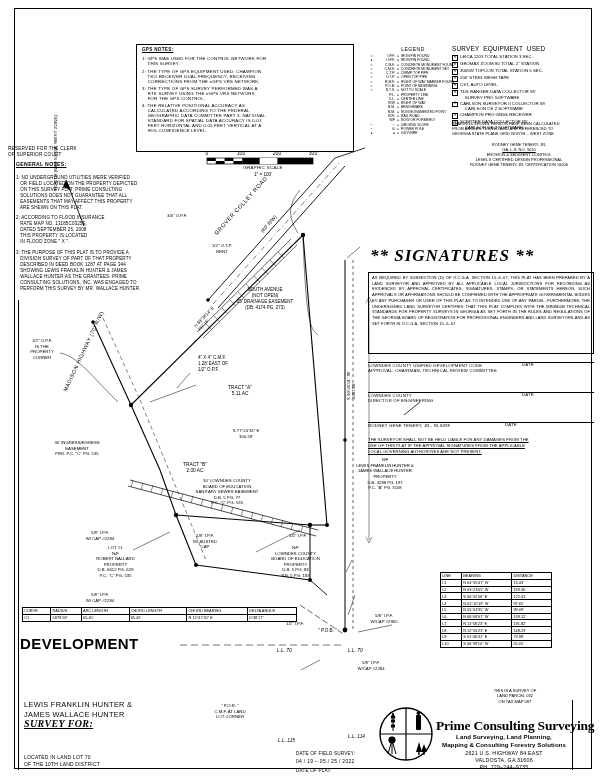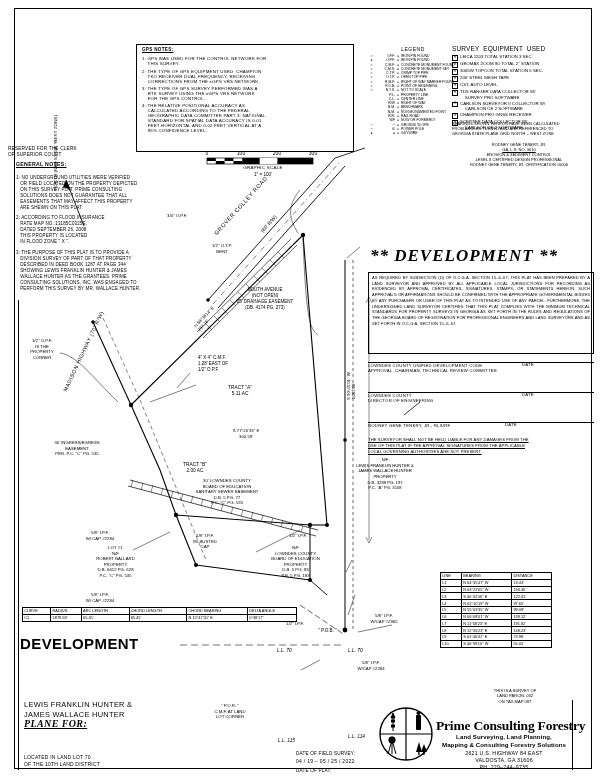--- a/index.html
+++ b/index.html
@@ -131,21 +131,21 @@
    SHOWING LEWIS FRANKLIN HUNTER &amp; JAMES
    WALLACE HUNTER AS THE GRANTEES. PRIME
    CONSULTING SOLUTIONS, INC. WAS ENGAGED TO
    PERFORM THIS SURVEY BY MR. WALLACE HUNTER.</div>
 
   <div class="abs" style="left:14px;top:140px;width:1px;height:470px;background:#000;"></div>
   <div class="abs" style="left:18px;top:300px;width:1px;height:400px;background:#000;"></div>
 
   <div class="t bold" style="left:20px;top:636px;font-size:15px;letter-spacing:.4px;font-family:'Liberation Sans',sans-serif;">DEVELOPMENT</div>
 
-  <div class="t bold ital" style="left:370px;top:246px;font-size:17px;letter-spacing:1px;font-family:'Liberation Serif',serif;">** DEVELOPMENT **</div>
+  <div class="t bold ital" style="left:370px;top:246px;font-size:17px;letter-spacing:1px;font-family:'Liberation Serif',serif;">** SIGNATURES **</div>
 
   <div class="box" style="left:368px;top:272px;width:226px;height:82px;"></div>
   <div class="t" style="left:372px;top:275px;width:218px;font-size:4.05px;line-height:1.42;white-space:normal;text-align:justify;letter-spacing:.05px;">AS REQUIRED BY SUBSECTION (D) OF O.C.G.A. SECTION 15–6–67, THIS PLAT HAS BEEN PREPARED BY A LAND SURVEYOR AND APPROVED BY ALL APPLICABLE LOCAL JURISDICTIONS FOR RECORDING AS EVIDENCED BY APPROVAL CERTIFICATES, SIGNATURES, STAMPS, OR STATEMENTS HEREON. SUCH APPROVALS OR AFFIRMATIONS SHOULD BE CONFIRMED WITH THE APPROPRIATE GOVERNMENTAL BODIES BY ANY PURCHASER OR USER OF THIS PLAT AS TO INTENDED USE OF ANY PARCEL. FURTHERMORE, THE UNDERSIGNED LAND SURVEYOR CERTIFIES THAT THIS PLAT COMPLIES WITH THE MINIMUM TECHNICAL STANDARDS FOR PROPERTY SURVEYS IN GEORGIA AS SET FORTH IN THE RULES AND REGULATIONS OF THE GEORGIA BOARD OF REGISTRATION FOR PROFESSIONAL ENGINEERS AND LAND SURVEYORS AND AS SET FORTH IN O.C.G.A. SECTION 15–6–67.</div>
 
   <div class="abs" style="left:368px;top:362px;width:226px;">
     <div style="border-top:1px solid #000;"></div>
     <div class="t" style="position:static;font-size:4.3px;padding-top:1px;letter-spacing:.2px;">LOWNDES COUNTY UNIFIED DEVELOPMENT CODE</div>
     <div class="t" style="position:static;font-size:4.3px;letter-spacing:.2px;">APPROVAL, CHAIRMAN, TECHNICAL REVIEW COMMITTEE</div>
   </div>
   <div class="t" style="left:522px;top:363px;font-size:4.3px;letter-spacing:.2px;">DATE</div>
@@ -452,21 +452,21 @@
           </tr>
           <tr>
             <td style="border: 0.6px solid rgb(0, 0, 0); padding: 0.4px 1.2px; white-space: nowrap;">L10</td>
             <td style="border: 0.6px solid rgb(0, 0, 0); padding: 0.4px 1.2px; white-space: nowrap;">S 00°39'10" W</td>
             <td style="border: 0.6px solid rgb(0, 0, 0); padding: 0.4px 1.2px; white-space: nowrap;">55.05'</td>
           </tr>
         </tbody>
       </table>
   </div>
 
-  <div class="t bold ital ul ser" style="left:24px;top:718px;font-size:10px;letter-spacing:.4px;">PLANE FOR:</div>
+  <div class="t bold ital ul ser" style="left:24px;top:718px;font-size:10px;letter-spacing:.4px;">SURVEY FOR:</div>
   <div class="t" style="left:24px;top:700px;font-size:7.4px;line-height:1.35;letter-spacing:.3px;">LEWIS FRANKLIN HUNTER &amp;
 JAMES WALLACE HUNTER</div>
   <div class="t" style="left:24px;top:754px;font-size:5px;line-height:1.3;letter-spacing:.2px;">LOCATED IN LAND LOT 70
 OF THE 10TH LAND DISTRICT</div>
 
   <div class="t" style="left:296px;top:751px;font-size:4.6px;letter-spacing:.2px;">DATE OF FIELD SURVEY:</div>
   <div class="t" style="left:296px;top:759px;font-size:5px;letter-spacing:.3px;">04 / 19 – 05 / 25 / 2022</div>
   <div class="t" style="left:296px;top:768px;font-size:4.6px;letter-spacing:.2px;">DATE OF PLAT:</div>
 
   <div class="abs" style="left:378px;top:706px;">
@@ -495,21 +495,21 @@
       </g>
 
       <g fill="#000">
         <path d="M38 46 L41 36 L44 46 Z"></path>
         <path d="M43 46 L46 38 L49 46 Z"></path>
         <rect x="40.2" y="45" width="1.4" height="4"></rect>
         <rect x="45.2" y="45" width="1.4" height="4"></rect>
       </g>
     </svg>
   </div>
-  <div class="t bold ser" style="left:436px;top:718px;font-size:13.5px;letter-spacing:-.2px;">Prime Consulting Forestry</div>
+  <div class="t bold ser" style="left:436px;top:718px;font-size:13.5px;letter-spacing:-.2px;">Prime Consulting Surveying</div>
   <div class="t ctr bold" style="left:424px;top:734px;width:160px;font-size:6.1px;letter-spacing:.1px;">Land Surveying, Land Planning,</div>
   <div class="t ctr bold" style="left:418px;top:742px;width:172px;font-size:6.1px;letter-spacing:.1px;">Mapping &amp; Consulting Forestry Solutions</div>
   <div class="t ctr" style="left:424px;top:751px;width:160px;font-size:5.3px;letter-spacing:.2px;">2621 U.S. HIGHWAY 84 EAST</div>
   <div class="t ctr" style="left:424px;top:758px;width:160px;font-size:5.3px;letter-spacing:.2px;">VALDOSTA, GA 31606</div>
   <div class="t ctr" style="left:424px;top:765px;width:160px;font-size:5.3px;letter-spacing:.2px;">PH. 229–244–9735</div>
 
   <div class="abs" style="left:572px;top:700px;width:1px;height:70px;background:#000;"></div>
   <div class="abs" style="left:18px;top:700px;width:1px;height:70px;background:#000;"></div>
 </div>
 

